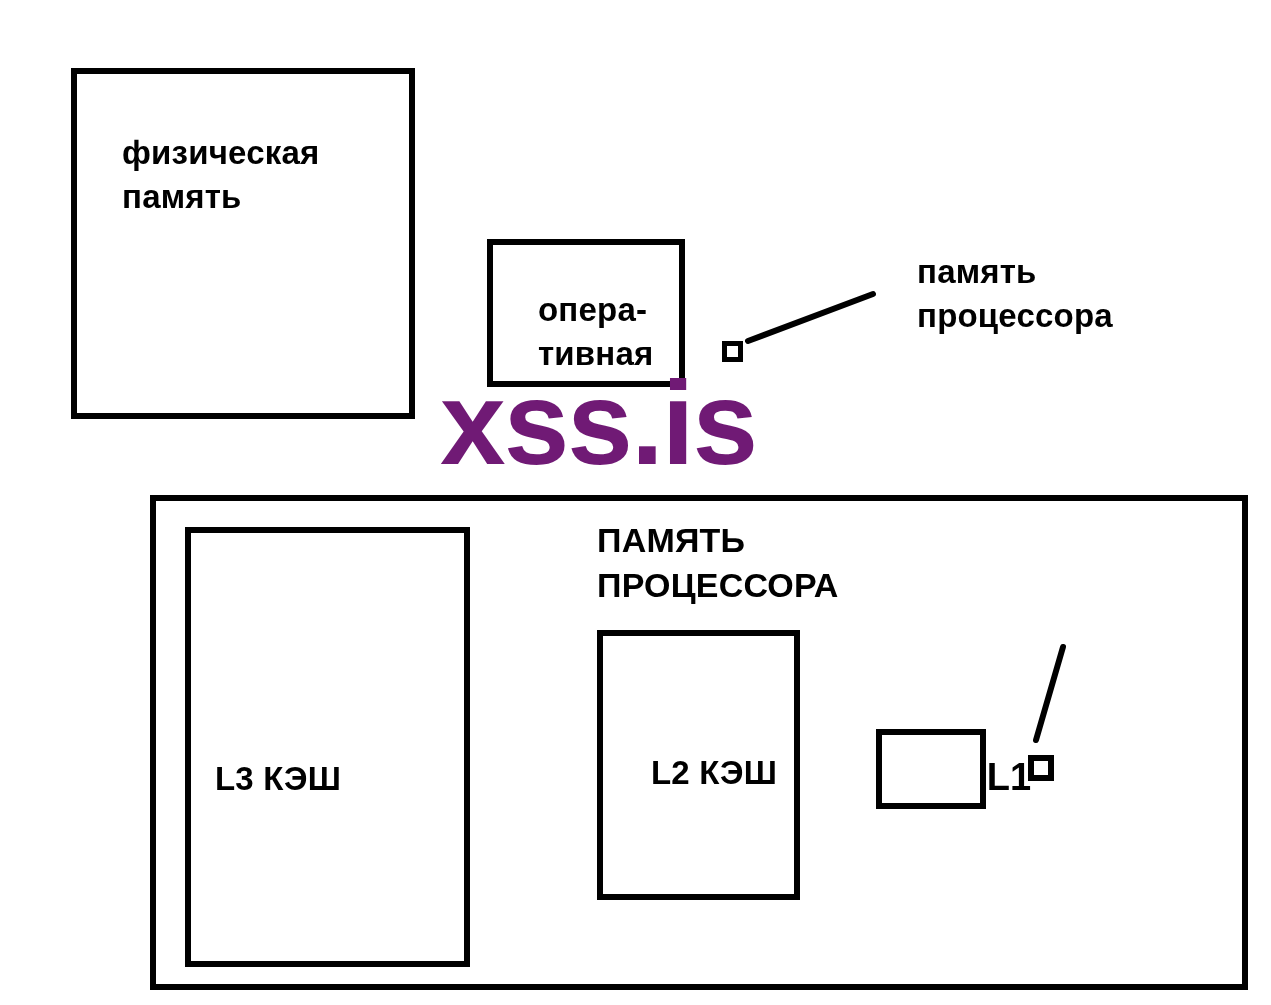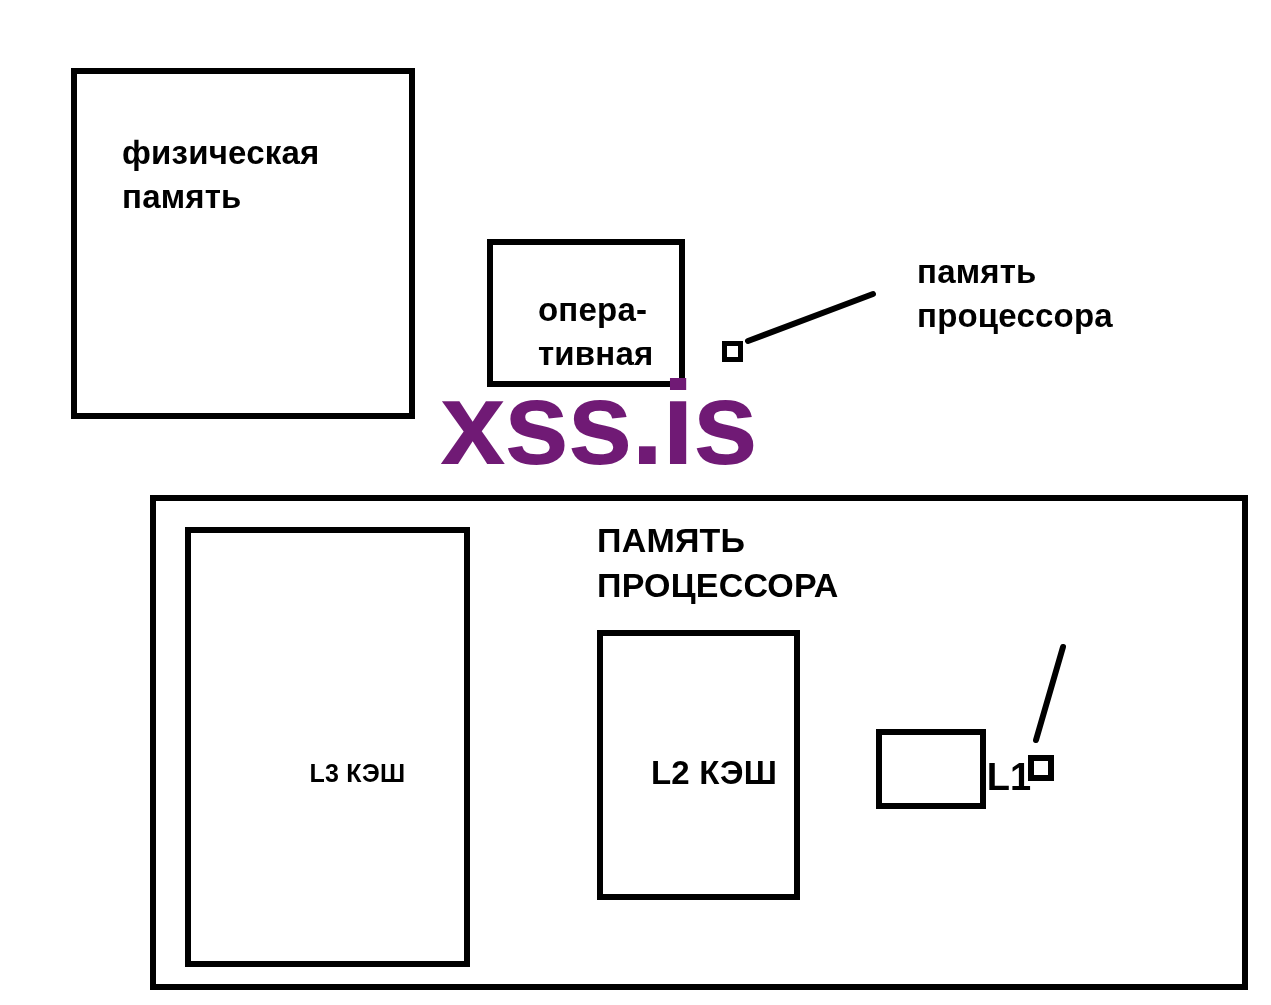--- a/index.html
+++ b/index.html
@@ -101,22 +101,21 @@
   #l3-box {
     left: 185px;
     top: 527px;
     width: 285px;
     height: 440px;
   }
   #l3-label {
     left: 185px;
     top: 757px;
     width: 285px;
-    text-align: center;
-    font-size: 25px;
+    font-size: 33px;
   }
   #l2-box {
     left: 597px;
     top: 630px;
     width: 203px;
     height: 270px;
   }
   #l2-label {
     left: 597px;
     top: 751px;

